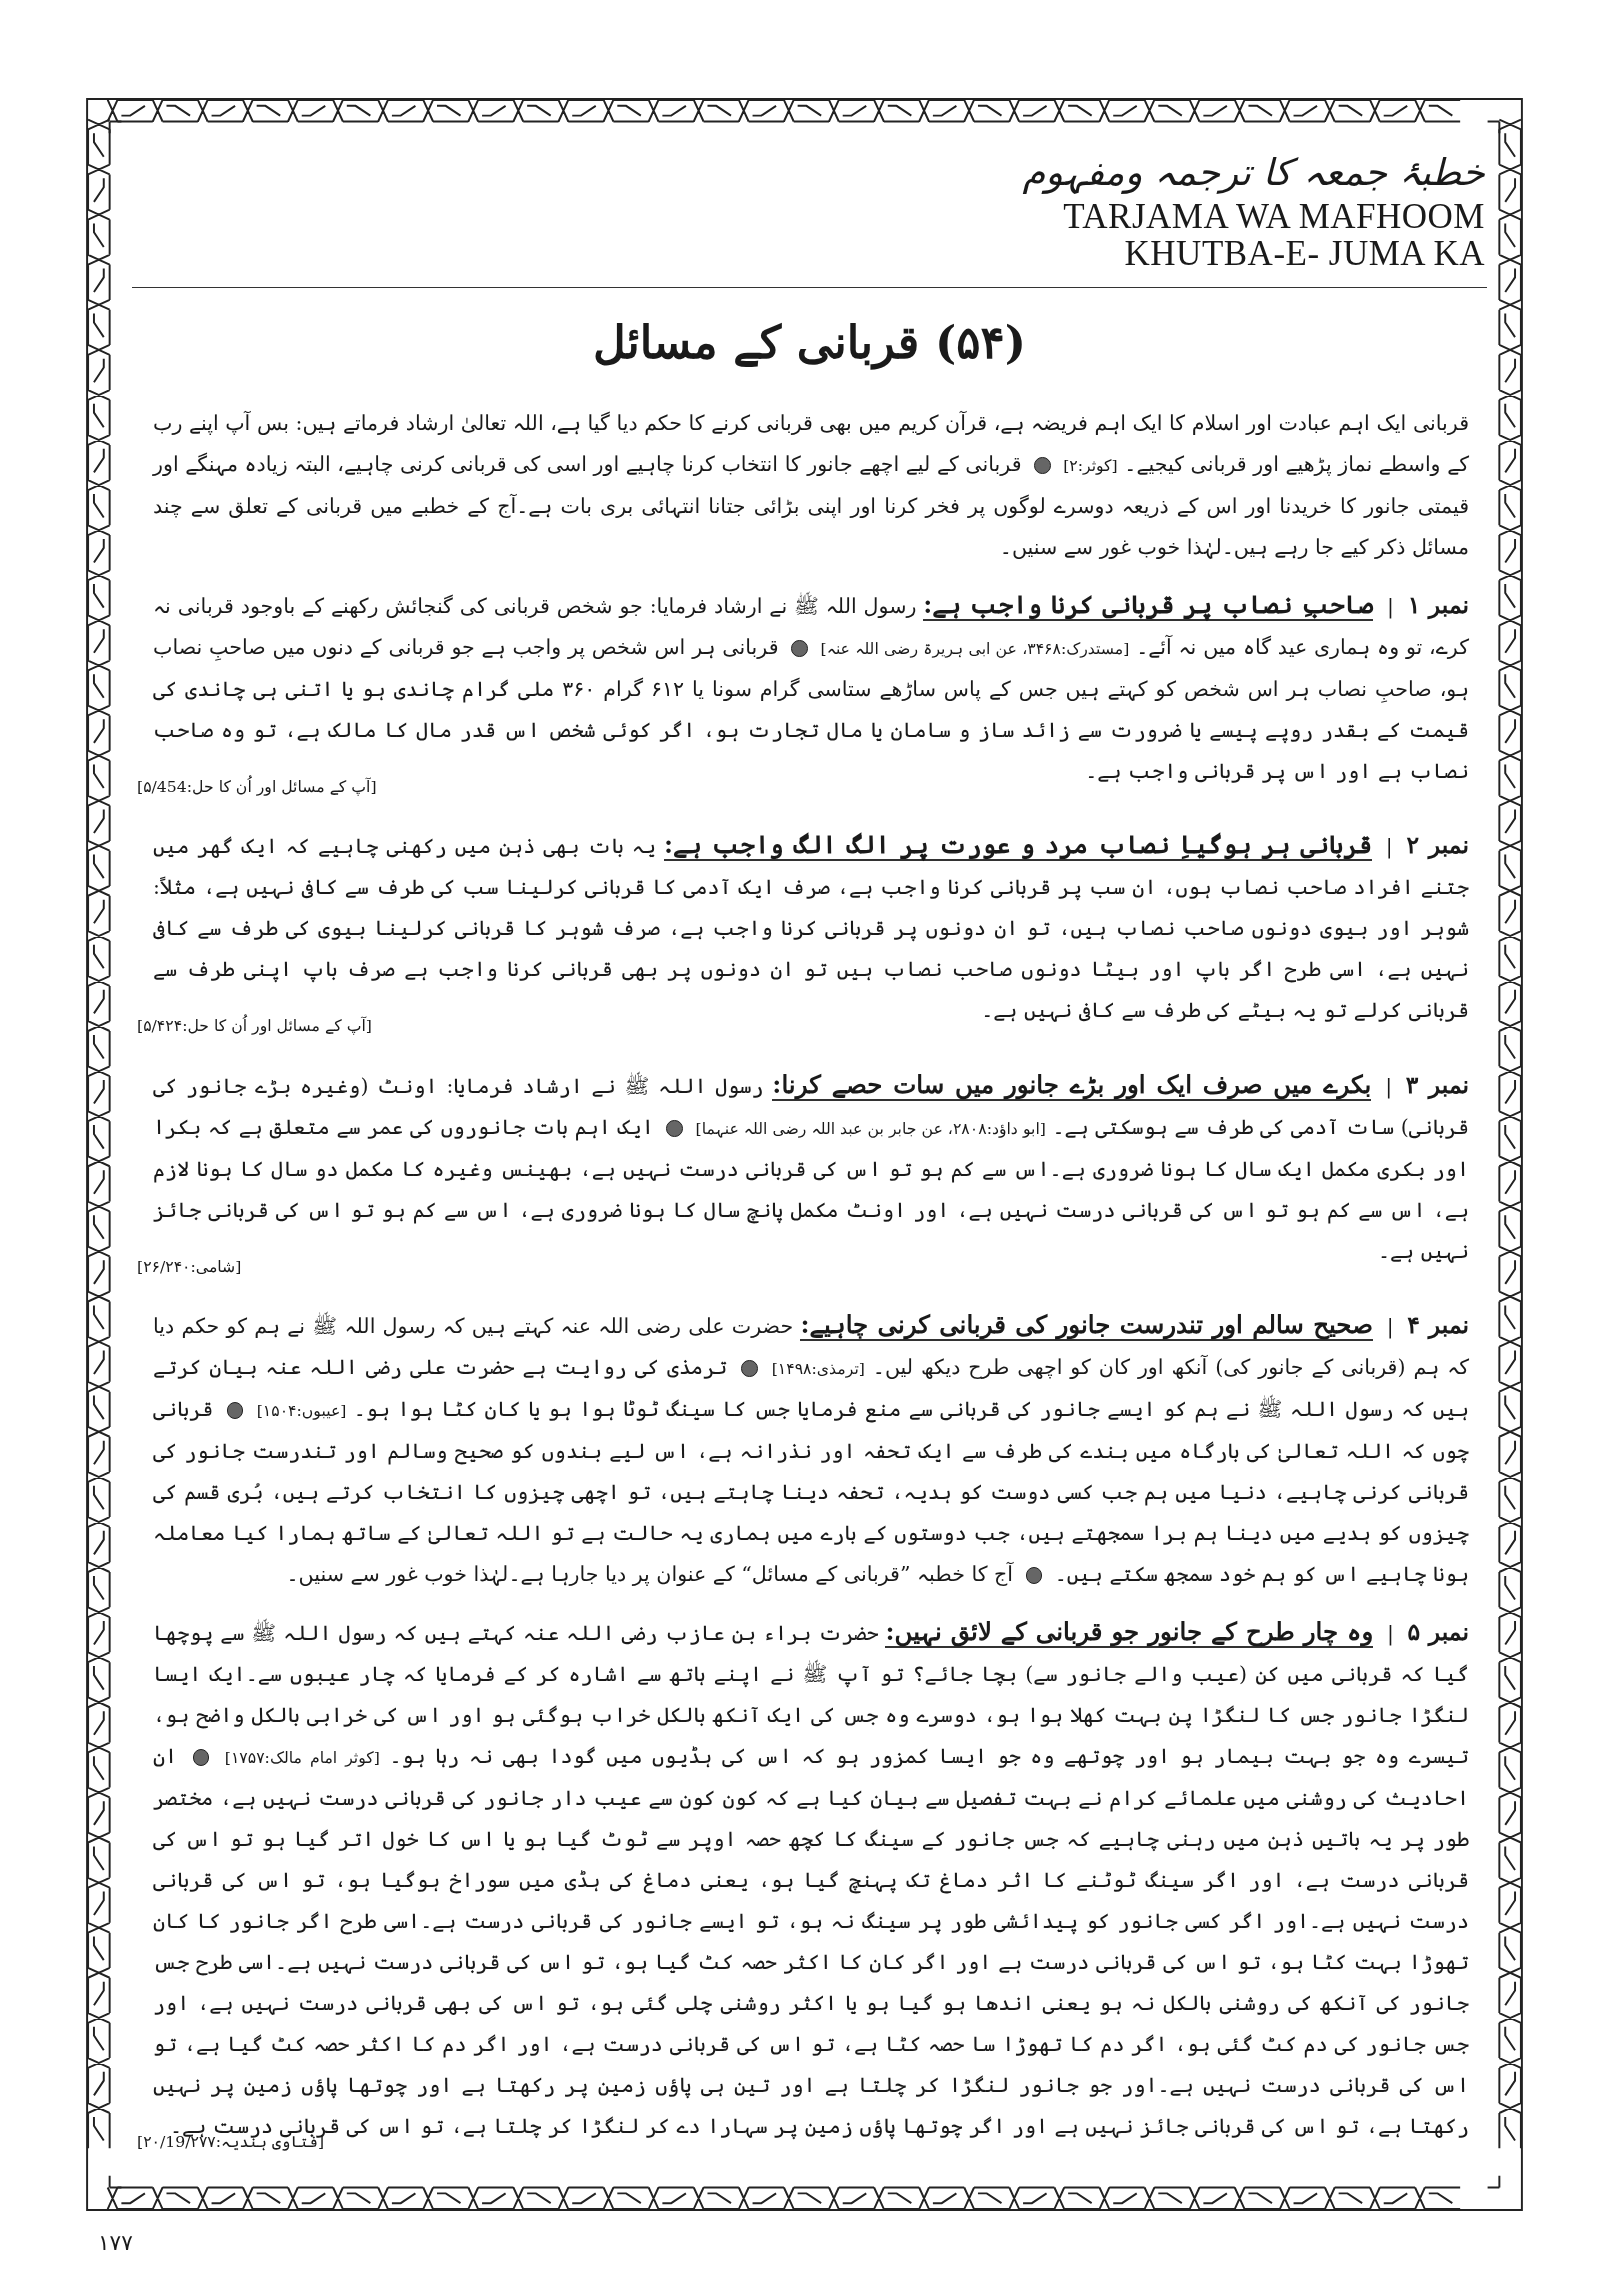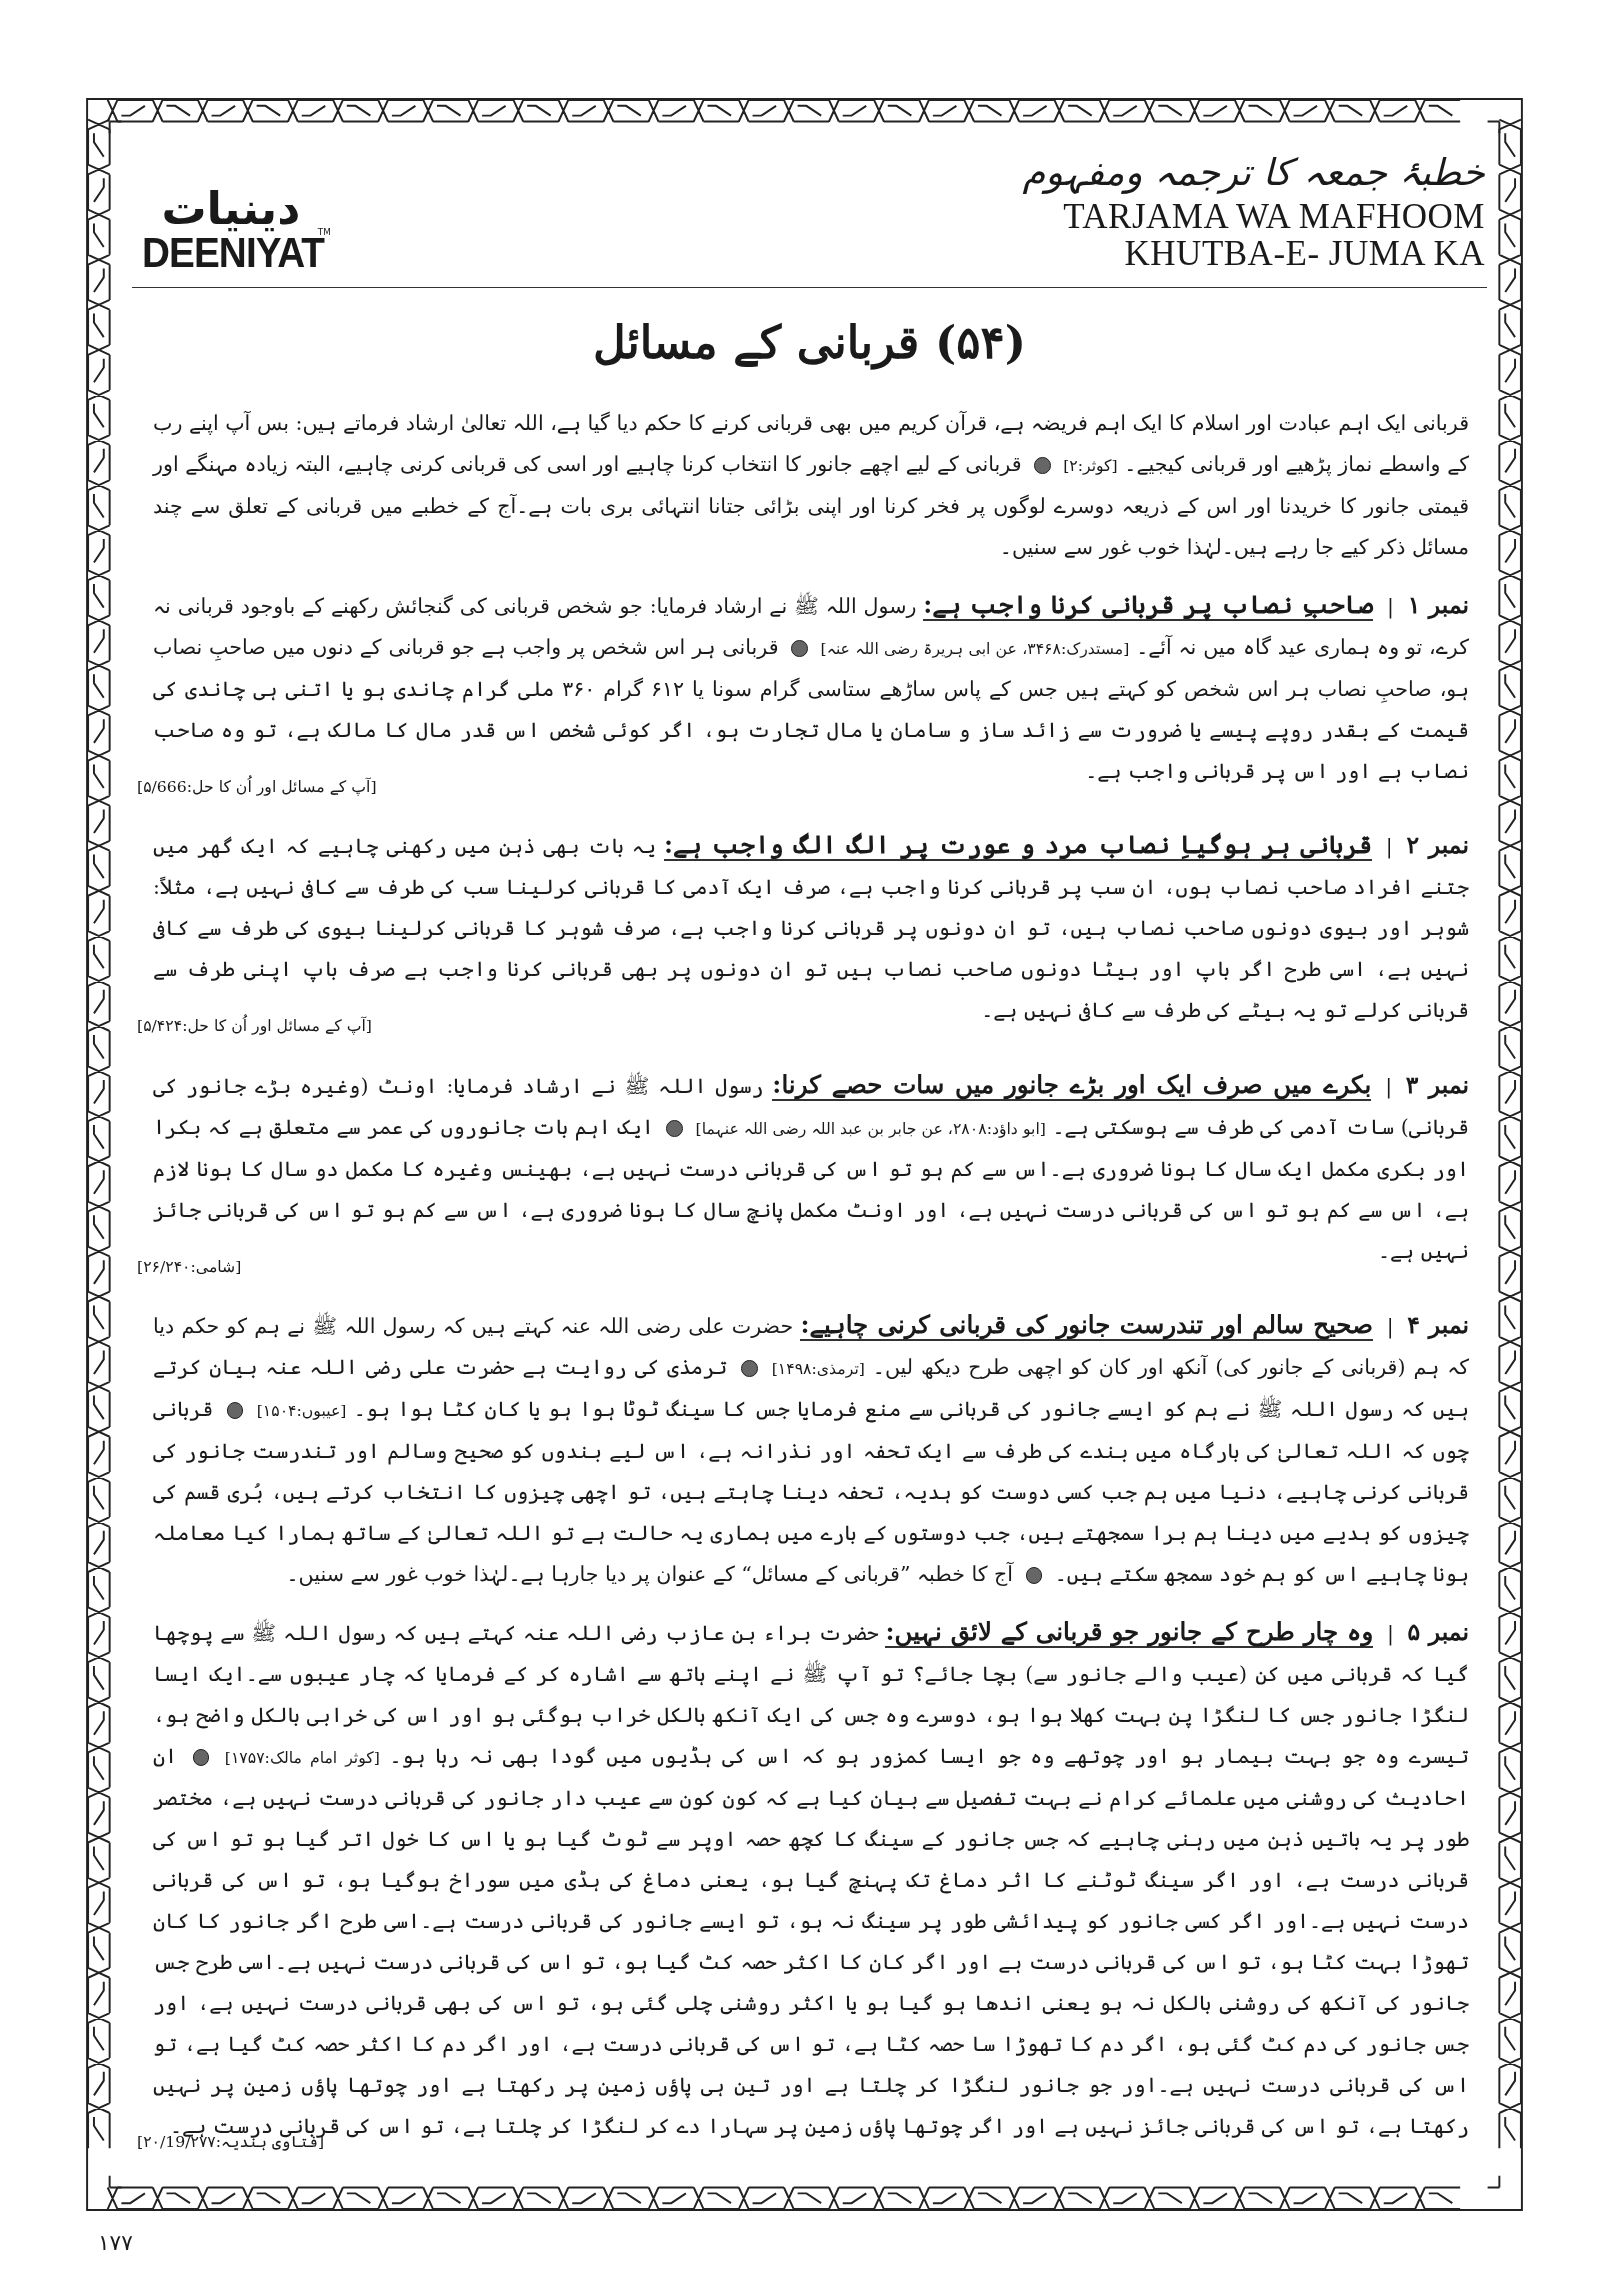--- a/index.html
+++ b/index.html
@@ -40,25 +40,20 @@
       <path d="M2,22 L24,32 M24,22 L2,32 M2,32 V68 M24,32 V68 M8,36 L8,45 L18,60 M2,68 L24,78 M24,68 L2,78 M2,78 V114 M24,78 V114 M18,82 L18,91 L8,106 M2,114 L24,124 M24,114 L2,124 M2,124 V160 M24,124 V160 M8,128 L8,137 L18,152 M2,160 L24,170 M24,160 L2,170 M2,170 V206 M24,170 V206 M18,174 L18,183 L8,198 M2,206 L24,216 M24,206 L2,216 M2,216 V252 M24,216 V252 M8,220 L8,229 L18,244 M2,252 L24,262 M24,252 L2,262 M2,262 V298 M24,262 V298 M18,266 L18,275 L8,290 M2,298 L24,308 M24,298 L2,308 M2,308 V344 M24,308 V344 M8,312 L8,321 L18,336 M2,344 L24,354 M24,344 L2,354 M2,354 V390 M24,354 V390 M18,358 L18,367 L8,382 M2,390 L24,400 M24,390 L2,400 M2,400 V436 M24,400 V436 M8,404 L8,413 L18,428 M2,436 L24,446 M24,436 L2,446 M2,446 V482 M24,446 V482 M18,450 L18,459 L8,474 M2,482 L24,492 M24,482 L2,492 M2,492 V528 M24,492 V528 M8,496 L8,505 L18,520 M2,528 L24,538 M24,528 L2,538 M2,538 V574 M24,538 V574 M18,542 L18,551 L8,566 M2,574 L24,584 M24,574 L2,584 M2,584 V620 M24,584 V620 M8,588 L8,597 L18,612 M2,620 L24,630 M24,620 L2,630 M2,630 V666 M24,630 V666 M18,634 L18,643 L8,658 M2,666 L24,676 M24,666 L2,676 M2,676 V712 M24,676 V712 M8,680 L8,689 L18,704 M2,712 L24,722 M24,712 L2,722 M2,722 V758 M24,722 V758 M18,726 L18,735 L8,750 M2,758 L24,768 M24,758 L2,768 M2,768 V804 M24,768 V804 M8,772 L8,781 L18,796 M2,804 L24,814 M24,804 L2,814 M2,814 V850 M24,814 V850 M18,818 L18,827 L8,842 M2,850 L24,860 M24,850 L2,860 M2,860 V896 M24,860 V896 M8,864 L8,873 L18,888 M2,896 L24,906 M24,896 L2,906 M2,906 V942 M24,906 V942 M18,910 L18,919 L8,934 M2,942 L24,952 M24,942 L2,952 M2,952 V988 M24,952 V988 M8,956 L8,965 L18,980 M2,988 L24,998 M24,988 L2,998 M2,998 V1034 M24,998 V1034 M18,1002 L18,1011 L8,1026 M2,1034 L24,1044 M24,1034 L2,1044 M2,1044 V1080 M24,1044 V1080 M8,1048 L8,1057 L18,1072 M2,1080 L24,1090 M24,1080 L2,1090 M2,1090 V1126 M24,1090 V1126 M18,1094 L18,1103 L8,1118 M2,1126 L24,1136 M24,1126 L2,1136 M2,1136 V1172 M24,1136 V1172 M8,1140 L8,1149 L18,1164 M2,1172 L24,1182 M24,1172 L2,1182 M2,1182 V1218 M24,1182 V1218 M18,1186 L18,1195 L8,1210 M2,1218 L24,1228 M24,1218 L2,1228 M2,1228 V1264 M24,1228 V1264 M8,1232 L8,1241 L18,1256 M2,1264 L24,1274 M24,1264 L2,1274 M2,1274 V1310 M24,1274 V1310 M18,1278 L18,1287 L8,1302 M2,1310 L24,1320 M24,1310 L2,1320 M2,1320 V1356 M24,1320 V1356 M8,1324 L8,1333 L18,1348 M2,1356 L24,1366 M24,1356 L2,1366 M2,1366 V1402 M24,1366 V1402 M18,1370 L18,1379 L8,1394 M2,1402 L24,1412 M24,1402 L2,1412 M2,1412 V1448 M24,1412 V1448 M8,1416 L8,1425 L18,1440 M2,1448 L24,1458 M24,1448 L2,1458 M2,1458 V1494 M24,1458 V1494 M18,1462 L18,1471 L8,1486 M2,1494 L24,1504 M24,1494 L2,1504 M2,1504 V1540 M24,1504 V1540 M8,1508 L8,1517 L18,1532 M2,1540 L24,1550 M24,1540 L2,1550 M2,1550 V1586 M24,1550 V1586 M18,1554 L18,1563 L8,1578 M2,1586 L24,1596 M24,1586 L2,1596 M2,1596 V1632 M24,1596 V1632 M8,1600 L8,1609 L18,1624 M2,1632 L24,1642 M24,1632 L2,1642 M2,1642 V1678 M24,1642 V1678 M18,1646 L18,1655 L8,1670 M2,1678 L24,1688 M24,1678 L2,1688 M2,1688 V1724 M24,1688 V1724 M8,1692 L8,1701 L18,1716 M2,1724 L24,1734 M24,1724 L2,1734 M2,1734 V1770 M24,1734 V1770 M18,1738 L18,1747 L8,1762 M2,1770 L24,1780 M24,1770 L2,1780 M2,1780 V1816 M24,1780 V1816 M8,1784 L8,1793 L18,1808 M2,1816 L24,1826 M24,1816 L2,1826 M2,1826 V1862 M24,1826 V1862 M18,1830 L18,1839 L8,1854 M2,1862 L24,1872 M24,1862 L2,1872 M2,1872 V1908 M24,1872 V1908 M8,1876 L8,1885 L18,1900 M2,1908 L24,1918 M24,1908 L2,1918 M2,1918 V1954 M24,1918 V1954 M18,1922 L18,1931 L8,1946 M2,1954 L24,1964 M24,1954 L2,1964 M2,1964 V2000 M24,1964 V2000 M8,1968 L8,1977 L18,1992 M2,2000 L24,2010 M24,2000 L2,2010 M2,2010 V2046 M24,2010 V2046 M18,2014 L18,2023 L8,2038 M2,2046 L24,2056 M24,2046 L2,2056 M2,2056 V2092 M24,2056 V2092 M8,2060 L8,2069 L18,2084 " fill="none" stroke="#222" stroke-width="2" stroke-linejoin="miter"></path>
       <path d="M1442,22 L1464,32 M1464,22 L1442,32 M1442,32 V68 M1464,32 V68 M1448,36 L1448,45 L1458,60 M1442,68 L1464,78 M1464,68 L1442,78 M1442,78 V114 M1464,78 V114 M1458,82 L1458,91 L1448,106 M1442,114 L1464,124 M1464,114 L1442,124 M1442,124 V160 M1464,124 V160 M1448,128 L1448,137 L1458,152 M1442,160 L1464,170 M1464,160 L1442,170 M1442,170 V206 M1464,170 V206 M1458,174 L1458,183 L1448,198 M1442,206 L1464,216 M1464,206 L1442,216 M1442,216 V252 M1464,216 V252 M1448,220 L1448,229 L1458,244 M1442,252 L1464,262 M1464,252 L1442,262 M1442,262 V298 M1464,262 V298 M1458,266 L1458,275 L1448,290 M1442,298 L1464,308 M1464,298 L1442,308 M1442,308 V344 M1464,308 V344 M1448,312 L1448,321 L1458,336 M1442,344 L1464,354 M1464,344 L1442,354 M1442,354 V390 M1464,354 V390 M1458,358 L1458,367 L1448,382 M1442,390 L1464,400 M1464,390 L1442,400 M1442,400 V436 M1464,400 V436 M1448,404 L1448,413 L1458,428 M1442,436 L1464,446 M1464,436 L1442,446 M1442,446 V482 M1464,446 V482 M1458,450 L1458,459 L1448,474 M1442,482 L1464,492 M1464,482 L1442,492 M1442,492 V528 M1464,492 V528 M1448,496 L1448,505 L1458,520 M1442,528 L1464,538 M1464,528 L1442,538 M1442,538 V574 M1464,538 V574 M1458,542 L1458,551 L1448,566 M1442,574 L1464,584 M1464,574 L1442,584 M1442,584 V620 M1464,584 V620 M1448,588 L1448,597 L1458,612 M1442,620 L1464,630 M1464,620 L1442,630 M1442,630 V666 M1464,630 V666 M1458,634 L1458,643 L1448,658 M1442,666 L1464,676 M1464,666 L1442,676 M1442,676 V712 M1464,676 V712 M1448,680 L1448,689 L1458,704 M1442,712 L1464,722 M1464,712 L1442,722 M1442,722 V758 M1464,722 V758 M1458,726 L1458,735 L1448,750 M1442,758 L1464,768 M1464,758 L1442,768 M1442,768 V804 M1464,768 V804 M1448,772 L1448,781 L1458,796 M1442,804 L1464,814 M1464,804 L1442,814 M1442,814 V850 M1464,814 V850 M1458,818 L1458,827 L1448,842 M1442,850 L1464,860 M1464,850 L1442,860 M1442,860 V896 M1464,860 V896 M1448,864 L1448,873 L1458,888 M1442,896 L1464,906 M1464,896 L1442,906 M1442,906 V942 M1464,906 V942 M1458,910 L1458,919 L1448,934 M1442,942 L1464,952 M1464,942 L1442,952 M1442,952 V988 M1464,952 V988 M1448,956 L1448,965 L1458,980 M1442,988 L1464,998 M1464,988 L1442,998 M1442,998 V1034 M1464,998 V1034 M1458,1002 L1458,1011 L1448,1026 M1442,1034 L1464,1044 M1464,1034 L1442,1044 M1442,1044 V1080 M1464,1044 V1080 M1448,1048 L1448,1057 L1458,1072 M1442,1080 L1464,1090 M1464,1080 L1442,1090 M1442,1090 V1126 M1464,1090 V1126 M1458,1094 L1458,1103 L1448,1118 M1442,1126 L1464,1136 M1464,1126 L1442,1136 M1442,1136 V1172 M1464,1136 V1172 M1448,1140 L1448,1149 L1458,1164 M1442,1172 L1464,1182 M1464,1172 L1442,1182 M1442,1182 V1218 M1464,1182 V1218 M1458,1186 L1458,1195 L1448,1210 M1442,1218 L1464,1228 M1464,1218 L1442,1228 M1442,1228 V1264 M1464,1228 V1264 M1448,1232 L1448,1241 L1458,1256 M1442,1264 L1464,1274 M1464,1264 L1442,1274 M1442,1274 V1310 M1464,1274 V1310 M1458,1278 L1458,1287 L1448,1302 M1442,1310 L1464,1320 M1464,1310 L1442,1320 M1442,1320 V1356 M1464,1320 V1356 M1448,1324 L1448,1333 L1458,1348 M1442,1356 L1464,1366 M1464,1356 L1442,1366 M1442,1366 V1402 M1464,1366 V1402 M1458,1370 L1458,1379 L1448,1394 M1442,1402 L1464,1412 M1464,1402 L1442,1412 M1442,1412 V1448 M1464,1412 V1448 M1448,1416 L1448,1425 L1458,1440 M1442,1448 L1464,1458 M1464,1448 L1442,1458 M1442,1458 V1494 M1464,1458 V1494 M1458,1462 L1458,1471 L1448,1486 M1442,1494 L1464,1504 M1464,1494 L1442,1504 M1442,1504 V1540 M1464,1504 V1540 M1448,1508 L1448,1517 L1458,1532 M1442,1540 L1464,1550 M1464,1540 L1442,1550 M1442,1550 V1586 M1464,1550 V1586 M1458,1554 L1458,1563 L1448,1578 M1442,1586 L1464,1596 M1464,1586 L1442,1596 M1442,1596 V1632 M1464,1596 V1632 M1448,1600 L1448,1609 L1458,1624 M1442,1632 L1464,1642 M1464,1632 L1442,1642 M1442,1642 V1678 M1464,1642 V1678 M1458,1646 L1458,1655 L1448,1670 M1442,1678 L1464,1688 M1464,1678 L1442,1688 M1442,1688 V1724 M1464,1688 V1724 M1448,1692 L1448,1701 L1458,1716 M1442,1724 L1464,1734 M1464,1724 L1442,1734 M1442,1734 V1770 M1464,1734 V1770 M1458,1738 L1458,1747 L1448,1762 M1442,1770 L1464,1780 M1464,1770 L1442,1780 M1442,1780 V1816 M1464,1780 V1816 M1448,1784 L1448,1793 L1458,1808 M1442,1816 L1464,1826 M1464,1816 L1442,1826 M1442,1826 V1862 M1464,1826 V1862 M1458,1830 L1458,1839 L1448,1854 M1442,1862 L1464,1872 M1464,1862 L1442,1872 M1442,1872 V1908 M1464,1872 V1908 M1448,1876 L1448,1885 L1458,1900 M1442,1908 L1464,1918 M1464,1908 L1442,1918 M1442,1918 V1954 M1464,1918 V1954 M1458,1922 L1458,1931 L1448,1946 M1442,1954 L1464,1964 M1464,1954 L1442,1964 M1442,1964 V2000 M1464,1964 V2000 M1448,1968 L1448,1977 L1458,1992 M1442,2000 L1464,2010 M1464,2000 L1442,2010 M1442,2010 V2046 M1464,2010 V2046 M1458,2014 L1458,2023 L1448,2038 M1442,2046 L1464,2056 M1464,2046 L1442,2056 M1442,2056 V2092 M1464,2056 V2092 M1448,2060 L1448,2069 L1458,2084 " fill="none" stroke="#222" stroke-width="2" stroke-linejoin="miter"></path>
       <path d="M24,24 H36 M24,24 V36" fill="none" stroke="#222" stroke-width="2" stroke-linejoin="miter"></path>
       <path d="M1442,24 H1430 M1442,24 V36" fill="none" stroke="#222" stroke-width="2" stroke-linejoin="miter"></path>
       <path d="M24,2132 H36 M24,2132 V2120" fill="none" stroke="#222" stroke-width="2" stroke-linejoin="miter"></path>
       <path d="M1442,2132 H1430 M1442,2132 V2120" fill="none" stroke="#222" stroke-width="2" stroke-linejoin="miter"></path>
     </svg>
 </div>
 
 <div class="header">
-  <div class="logo">
-    <div class="logo-ar">دینیات</div>
-    <span class="logo-tm">TM</span>
-    <div class="logo-en">DEENIYAT</div>
-  </div>
   <div class="htitle">
     <div class="htitle-ur">خطبۂ جمعہ کا ترجمہ ومفہوم</div>
     <div class="htitle-en">TARJAMA WA MAFHOOM</div>
     <div class="htitle-en">KHUTBA-E- JUMA KA</div>
   </div>
 </div>
 <div class="hrule"></div>
 
 <div class="page-title">(۵۴) قربانی کے مسائل</div>
 
@@ -74,21 +69,21 @@
     <p class="para">
       <span class="sec-head">
         <span class="sec-num">نمبر ۱</span><span class="sec-sep">|</span><span class="sec-title">صاحبِ نصاب پر قربانی کرنا واجب ہے:</span>
       </span>
       <span>رسول اللہ ﷺ نے ارشاد فرمایا: جو شخص قربانی کی گنجائش رکھنے کے باوجود قربانی نہ کرے، تو وہ ہماری عید گاہ میں نہ آئے۔</span>
       <span class="cite">[مستدرک:۳۴۶۸، عن ابی ہریرۃ رضی اللہ عنہ]</span>
       <span class="bullet"></span>
       <span>قربانی ہر اس شخص پر واجب ہے جو قربانی کے دنوں میں صاحبِ نصاب ہو، صاحبِ نصاب ہر اس شخص کو کہتے ہیں جس کے پاس ساڑھے ستاسی گرام سونا یا ۶۱۲ گرام ۳۶۰ ملی گرام چاندی ہو یا اتنی ہی چاندی کی قیمت کے بقدر روپے پیسے یا ضرورت سے زائد ساز و سامان یا مال تجارت ہو، اگر کوئی شخص اس قدر مال کا مالک ہے، تو وہ صاحب نصاب ہے اور اس پر قربانی واجب ہے۔</span>
     </p>
     <div class="ref-wrap" style="justify-content:flex-start;direction:ltr;">
-      <span class="ref">[آپ کے مسائل اور اُن کا حل:۵/666]</span>
+      <span class="ref">[آپ کے مسائل اور اُن کا حل:۵/454]</span>
     </div>
   </div>
 
   <div class="section">
     <p class="para">
       <span class="sec-head">
         <span class="sec-num">نمبر ۲</span><span class="sec-sep">|</span><span class="sec-title">قربانی ہر ہوگیاِ نصاب مرد و عورت پر الگ الگ واجب ہے:</span>
       </span>
       <span>یہ بات بھی ذہن میں رکھنی چاہیے کہ ایک گھر میں جتنے افراد صاحب نصاب ہوں، ان سب پر قربانی کرنا واجب ہے، صرف ایک آدمی کا قربانی کرلینا سب کی طرف سے کافی نہیں ہے، مثلاً: شوہر اور بیوی دونوں صاحب نصاب ہیں، تو ان دونوں پر قربانی کرنا واجب ہے، صرف شوہر کا قربانی کرلینا بیوی کی طرف سے کافی نہیں ہے، اسی طرح اگر باپ اور بیٹا دونوں صاحب نصاب ہیں تو ان دونوں پر بھی قربانی کرنا واجب ہے صرف باپ اپنی طرف سے قربانی کرلے تو یہ بیٹے کی طرف سے کافی نہیں ہے۔</span>
     </p>

